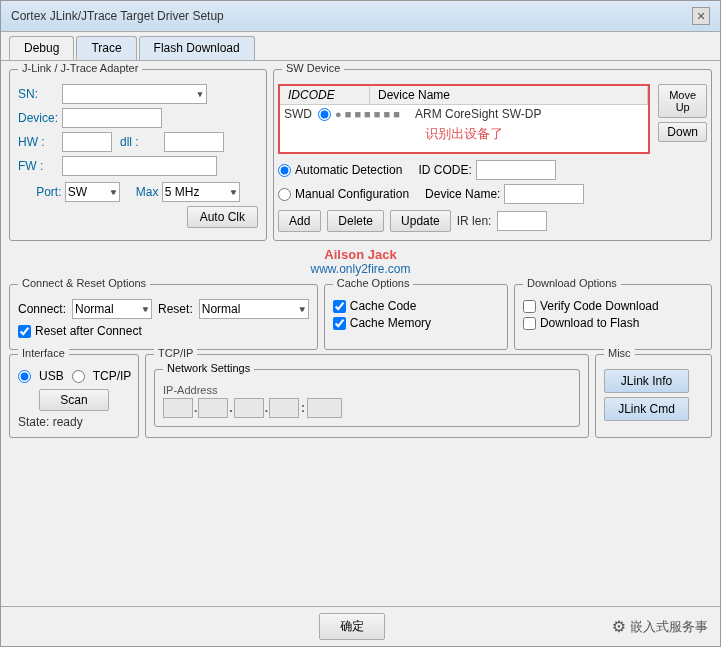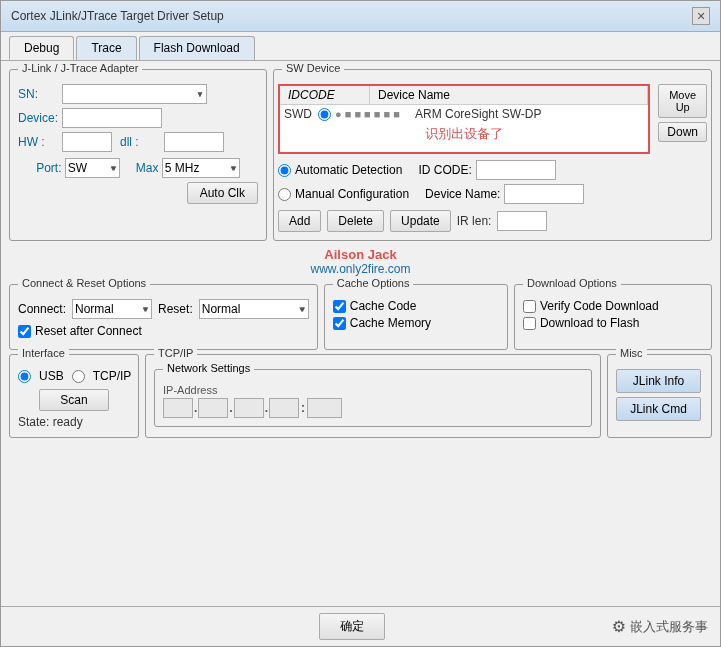--- a/index.html
+++ b/index.html
@@ -287,21 +287,21 @@
       margin-bottom: 5px;
       font-size: 12px;
     }
     
     .row3 {
       display: flex;
       gap: 6px;
     }
     .interface-box { width: 130px; flex-shrink: 0; }
     .tcpip-box { flex: 1; }
-    .misc-box { width: 105px; flex-shrink: 0; }
+    .misc-box { width: 117px; flex-shrink: 0; }
     .radio-group {
       display: flex;
       align-items: center;
       gap: 8px;
       font-size: 12px;
       margin-bottom: 6px;
     }
     .scan-btn {
       border: 1px solid #aaa;
       background: linear-gradient(to bottom, #f5f5f5, #e0e0e0);
@@ -458,20 +458,24 @@
           <input class="input-box device-input" readonly="" style="">
         </div>
 
         <div class="field-row">
           <span class="field-label">HW :</span>
           <input class="input-box hw-input" readonly="" style="">
           <span class="field-label" style="margin-left:4px;">dll :</span>
           <input class="input-box dll-input" readonly="" style="">
         </div>
 
+        <div class="field-row">
+          <span class="field-label">FW :</span>
+          <input class="input-box fw-input" readonly="" style="">
+        </div>
 
         <div class="field-row" style="justify-content:center; gap:16px;">
           <div>
             <span class="field-label">Port:</span>
             <div class="select-wrapper" style="margin-top:2px;">
               <select class="input-select port-select">
                 <option>SW</option>
                 <option>JTAG</option>
               </select>
               <span style="position:absolute; right:2px; font-size:8px; color:#555; pointer-events:none;">▼</span>

